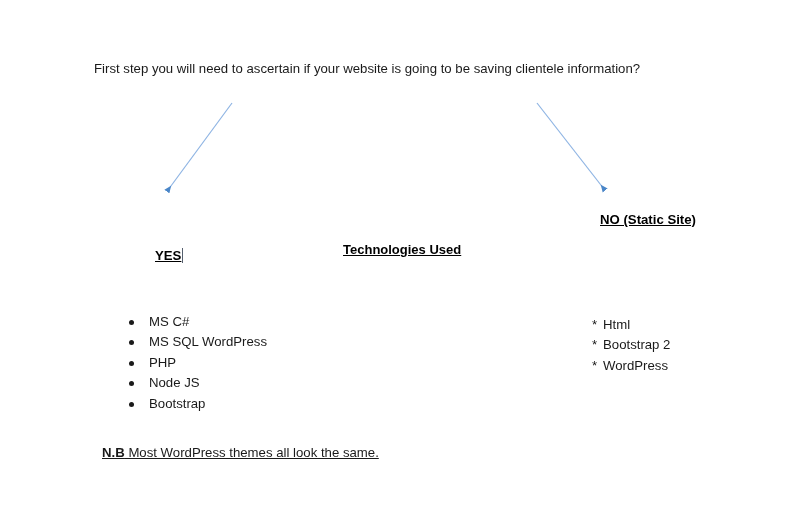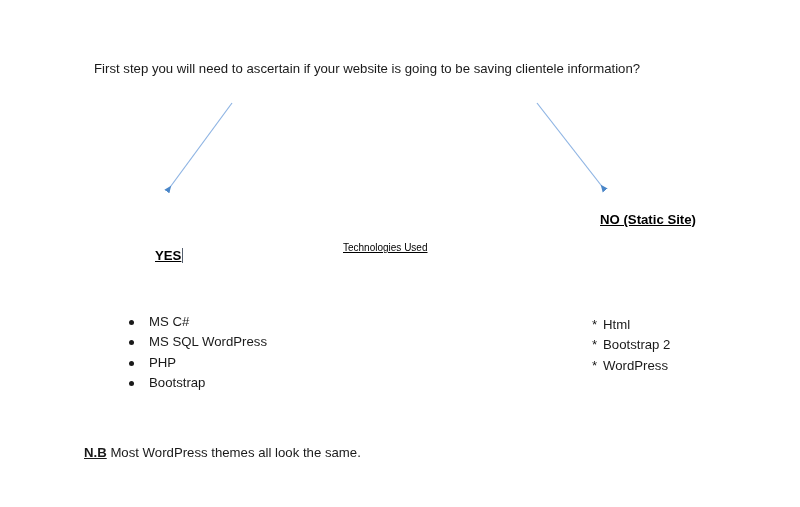--- a/index.html
+++ b/index.html
@@ -60,22 +60,22 @@
     background: #555f6e;
     vertical-align: -3px;
     margin-left: 1px;
   }
 
   
   .section-heading {
     position: absolute;
     left: 343px;
     top: 242px;
-    font-size: 10px;
-    font-weight: normal;
+    font-size: 13px;
+    font-weight: bold;
     text-decoration: underline;
     white-space: nowrap;
     color: #000000;
   }
 
   
   .bullet-list {
     position: absolute;
     left: 116px;
     top: 303px;
@@ -120,26 +120,27 @@
   }
   .star-list li .star-mark {
     display: inline-block;
     width: 11px;
     color: #1a1a1a;
   }
 
   
   .footnote {
     position: absolute;
-    left: 84px;
+    left: 102px;
     top: 444px;
     font-size: 13.2px;
     line-height: 18px;
     white-space: nowrap;
     color: #1a1a1a;
+    text-decoration: underline;
   }
   .footnote .nb {
     font-weight: bold;
     text-decoration: underline;
   }
 </style>
 </head>
 <body>
 
 <div id="page">
@@ -173,20 +174,24 @@
     <li>
       <span class="bullet-dot"></span>
       <span>MS SQL WordPress</span>
     </li>
     <li>
       <span class="bullet-dot"></span>
       <span>PHP</span>
     </li>
     <li>
       <span class="bullet-dot"></span>
+      <span>Node JS</span>
+    </li>
+    <li>
+      <span class="bullet-dot"></span>
       <span>Bootstrap</span>
     </li>
   </ul>
 
   <ul class="star-list">
     <li>
       <span class="star-mark">*</span><span>Html</span>
     </li>
     <li>
       <span class="star-mark">*</span><span>Bootstrap 2</span>

